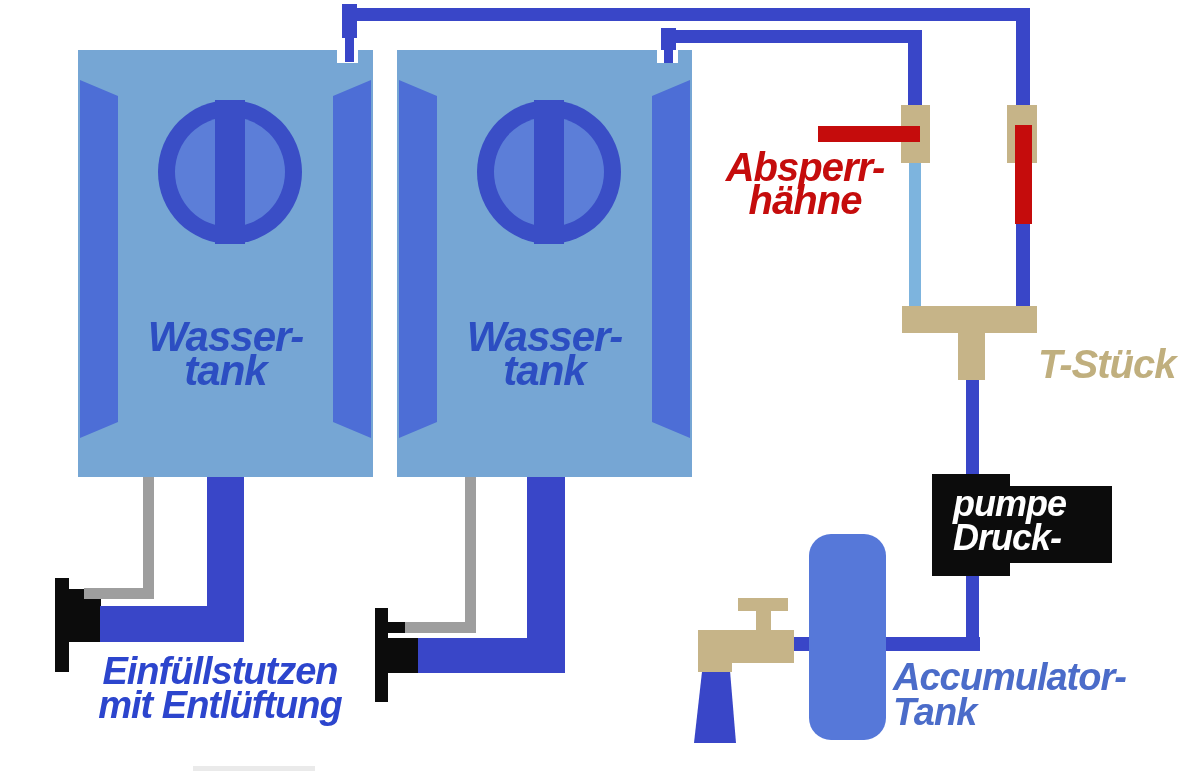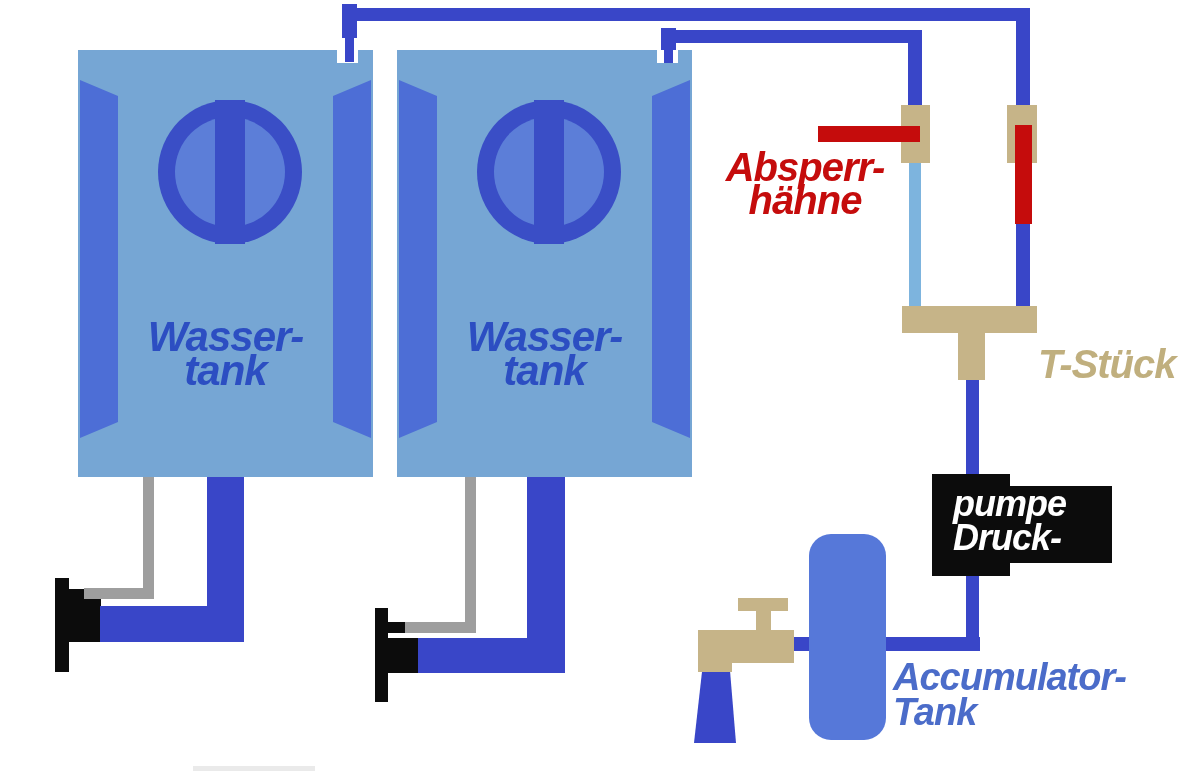--- a/index.html
+++ b/index.html
@@ -137,16 +137,20 @@
   <div class="abs lbl pump-label">
     <div>pumpe</div>
     <div>Druck-</div>
   </div>
 
   <div class="abs lbl accum-label">
     <div>Accumulator-</div>
     <div>Tank</div>
   </div>
 
+  <div class="abs lbl filler-label">
+    <div>Einfüllstutzen</div>
+    <div>mit Entlüftung</div>
+  </div>
 
   <div class="abs" style="left:193px;top:766px;width:122px;height:5px;background:var(--faint_line);"></div>
 
 </div>
 
 </body></html>

